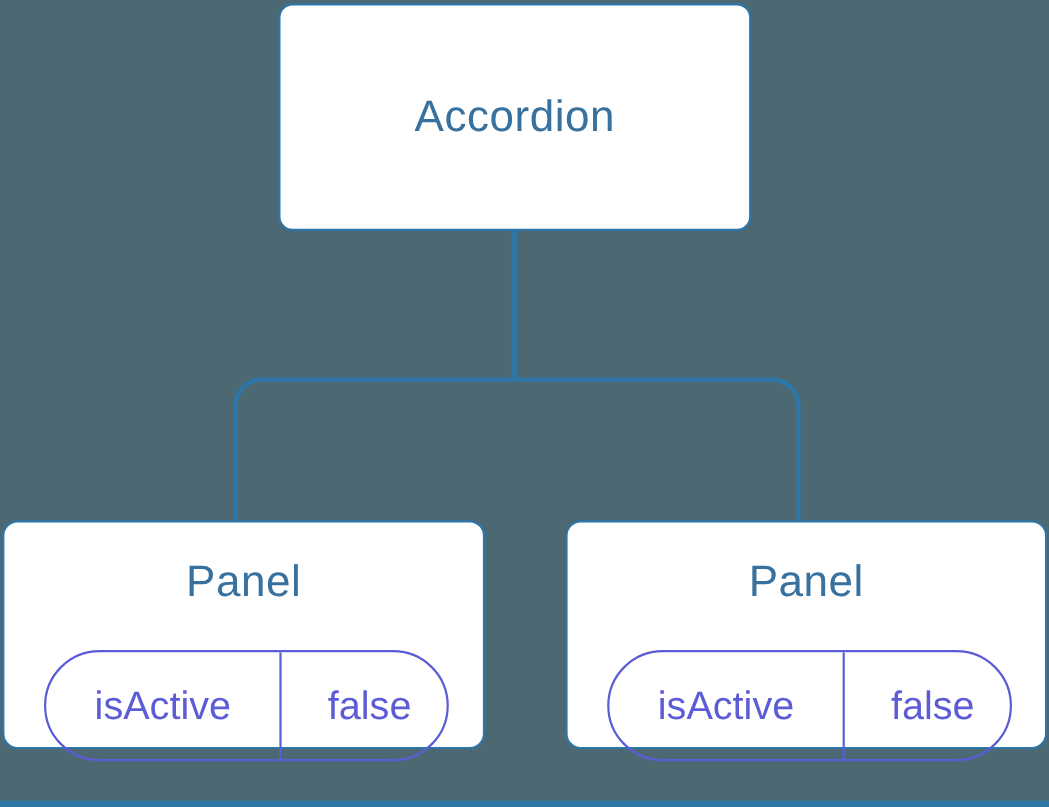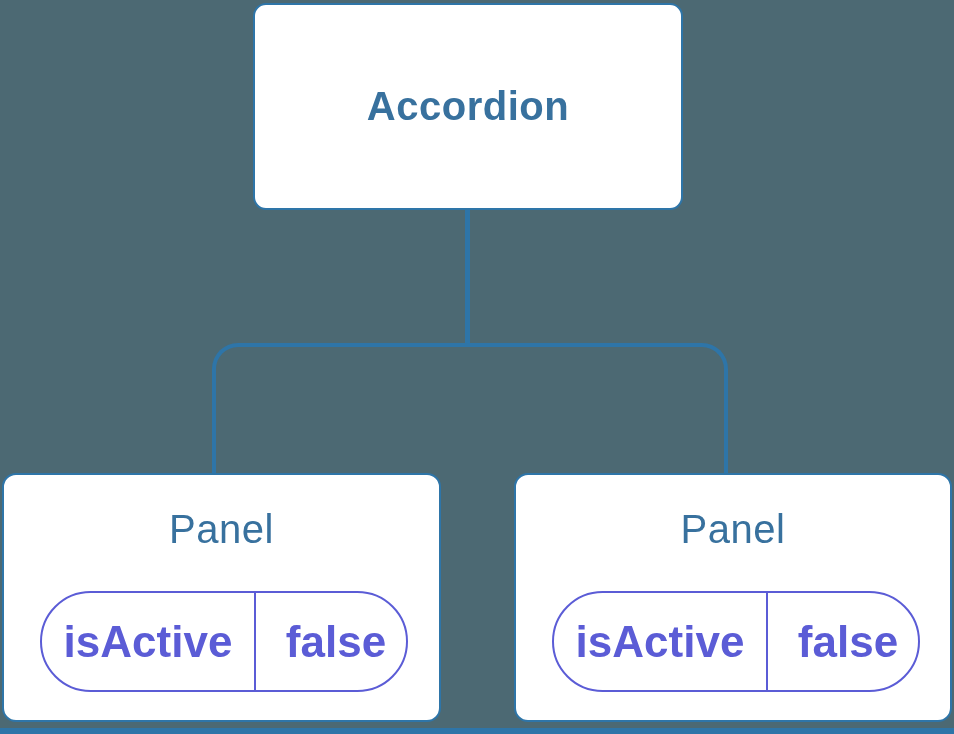--- a/index.html
+++ b/index.html
@@ -28,28 +28,28 @@
     width: 430px;
     height: 207px;
     border-radius: 13px;
     display: flex;
     align-items: center;
     justify-content: center;
   }
   .node-label {
     color: var(--node-text, #38719e);
     font-size: 40px;
-    font-weight: 700;
+    font-weight: 400;
     letter-spacing: 0.5px;
   }
 
   .panel-node {
     top: 473px;
     width: 439px;
-    height: 249px;
+    height: 208px;
     border-radius: 14px;
   }
   .panel-left  { left: 2px; }
   .panel-right { left: 514px; width: 438px; }
 
   .panel-title {
     position: absolute;
     top: 32px;
     left: 0;
     right: 0;
@@ -72,22 +72,22 @@
     box-sizing: border-box;
     display: flex;
     align-items: stretch;
     overflow: hidden;
   }
   .pill-cell {
     display: flex;
     align-items: center;
     justify-content: center;
     color: var(--state-accent, #5b5cd6);
-    font-size: 44px;
-    font-weight: 700;
+    font-size: 36px;
+    font-weight: 400;
   }
   .pill-key {
     width: 212px;
     border-right: 2px solid var(--state-accent, #5b5cd6);
   }
   .pill-value {
     flex: 1;
     margin-left: 10px;
   }
 

